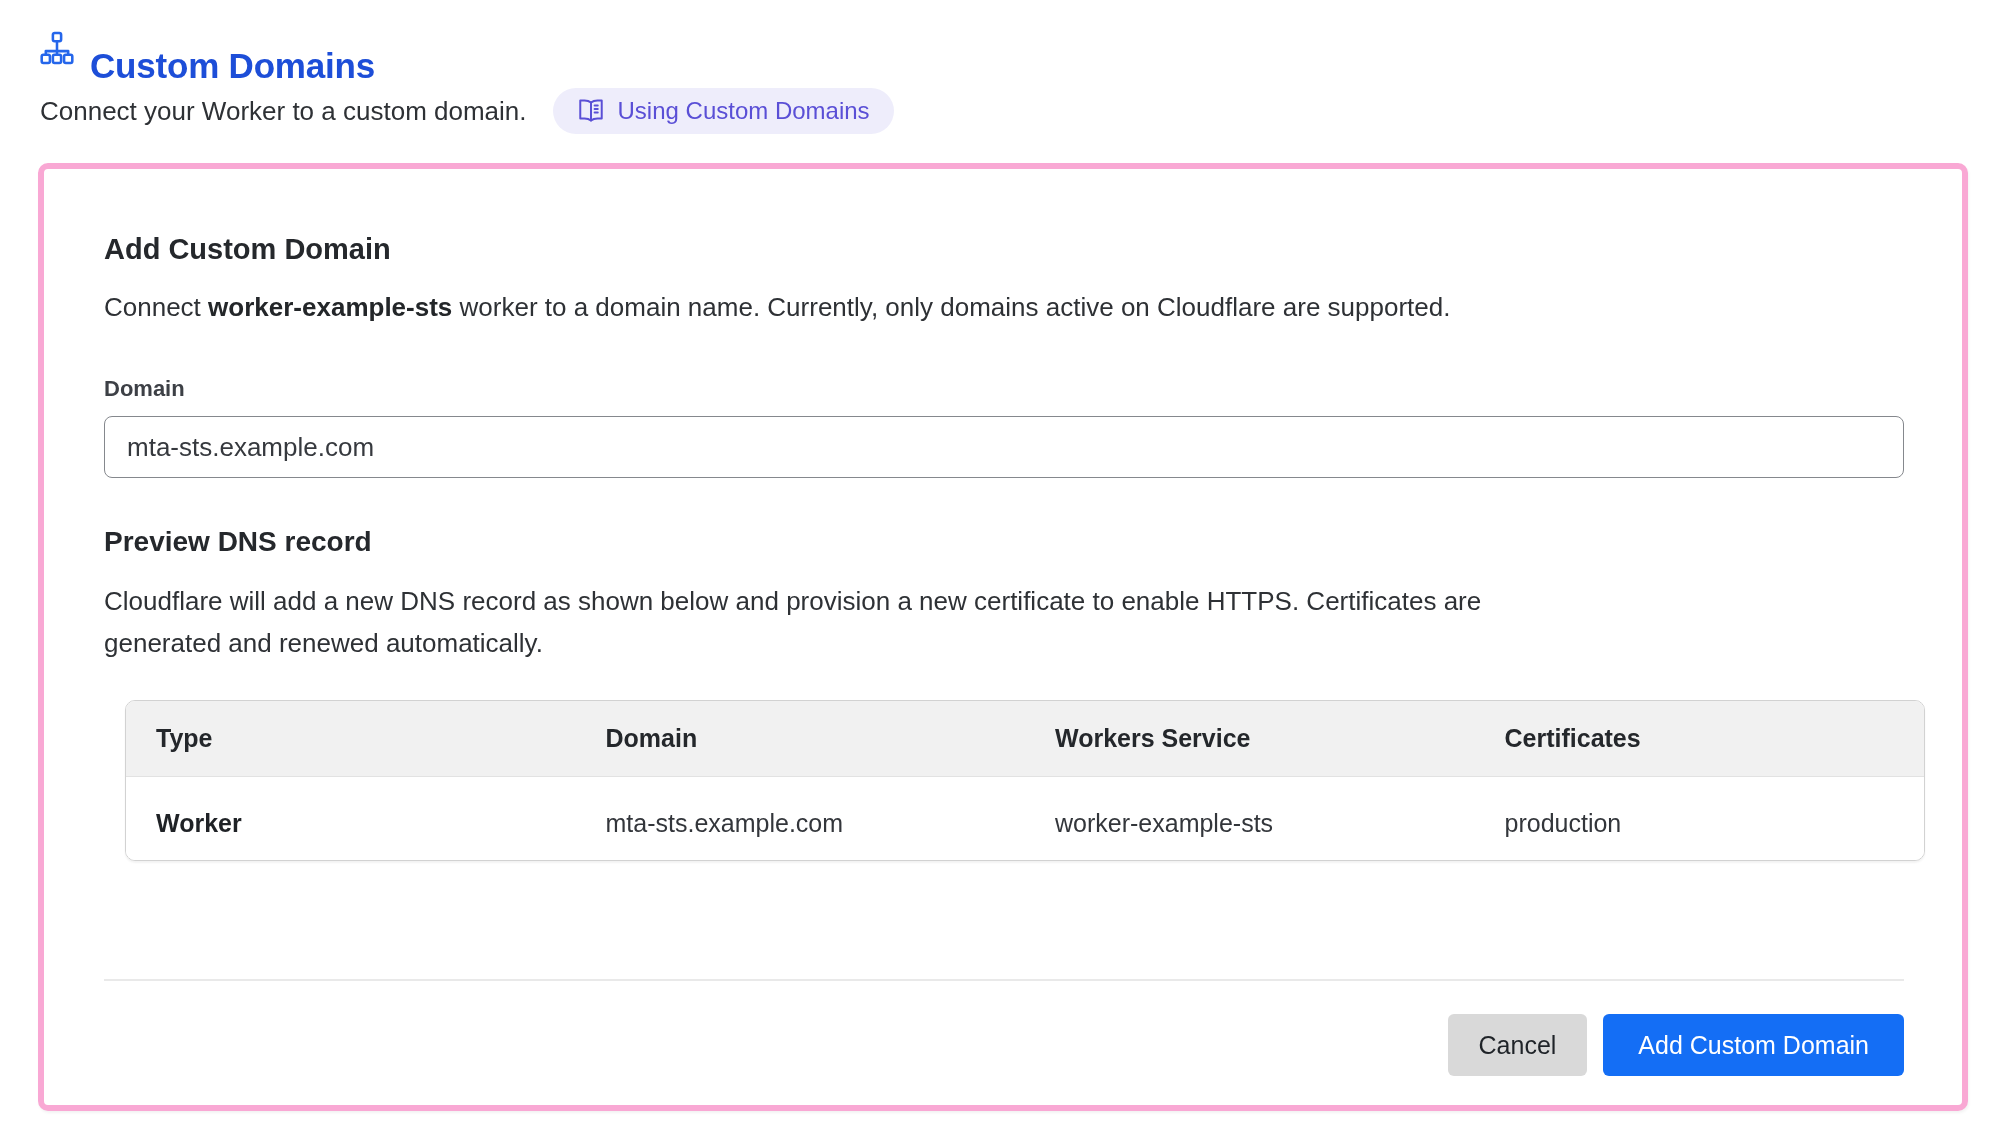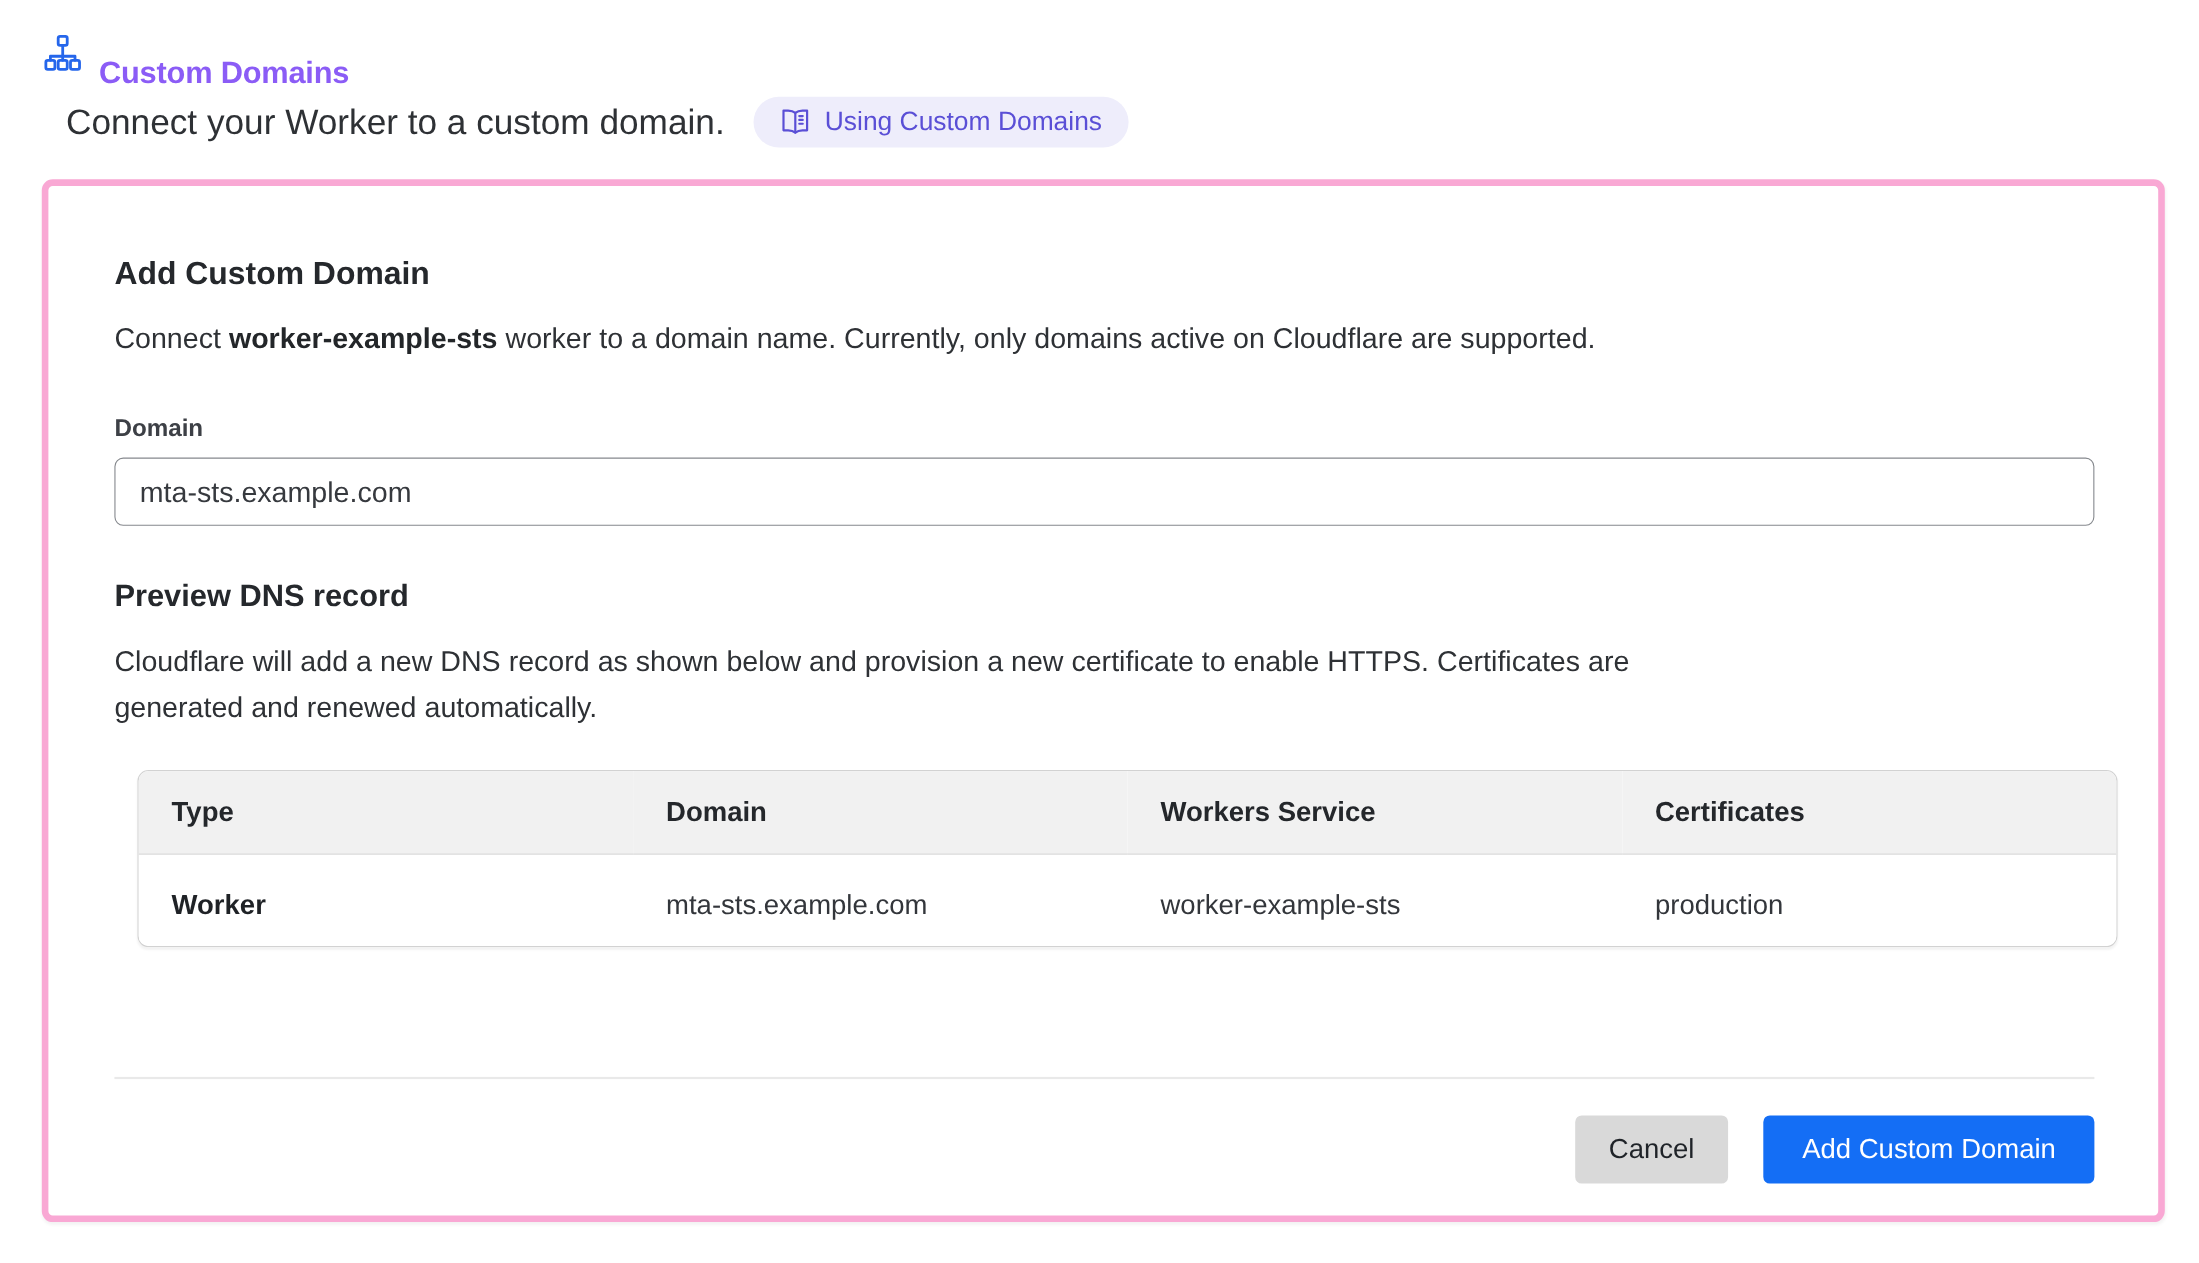--- a/index.html
+++ b/index.html
@@ -3,24 +3,24 @@
 <meta charset="utf-8">
 <style>
   * { margin:0; padding:0; box-sizing:border-box; }
   html,body { width:1999px; height:1148px; background:#ffffff; overflow:hidden;
     font-family:"Liberation Sans", sans-serif; color:#2f3136; }
 
   .page-header { padding:30px 31px 0 40px; }
   .title-row { display:flex; align-items:center; gap:16px; height:36px; }
   .sitemap-icon { width:34px; height:34px; color:#2566eb; flex:0 0 auto; }
   .sitemap-icon svg, .book-icon svg { width:100%; height:100%; display:block; }
-  .page-title { font-size:28px; font-weight:700; color:#8b5cf6; letter-spacing:-0.2px;margin-top:36px; }
+  .page-title { font-size:35px; font-weight:700; color:#1d4ed8; letter-spacing:-0.2px;margin-top:36px; }
 
   .subtitle-row { margin-top:22px; display:flex; align-items:center; gap:26px; height:46px; }
-  .page-subtitle { font-size:32px; color:#2e3135;margin-left:20px; }
+  .page-subtitle { font-size:26px; color:#2e3135; }
   .docs-badge { display:inline-flex; align-items:center; gap:13px; height:46px; padding:0 24px;
     border-radius:23px; background:#eeedfb; color:#5a4fd6; font-size:24px; font-weight:500;
     cursor:pointer; white-space:nowrap; }
   .book-icon { width:28px; height:28px; color:#5a4fd6; flex:0 0 auto; }
 
   .card { margin:29px 31px 0 38px; width:1930px; height:948px; background:#ffffff;
     border:6px solid #f9a8d4; border-radius:10px; padding:0 58px 0 60px;
     box-shadow:1px 2px 3px rgba(0,0,0,0.05); }
 
   .card-heading { padding-top:64px; font-size:29px; font-weight:600; color:#25282c; }
@@ -39,21 +39,21 @@
   .dns-table-wrap { margin-top:36px; width:100%; border:1px solid #d2d2d2; border-radius:10px;
     overflow:hidden; box-shadow:0 2px 2px rgba(0,0,0,0.05);margin-left:21px; }
   table.dns-table { width:100%; border-collapse:collapse; font-size:25px; }
   .dns-table thead th { background:#f1f1f1; text-align:left; font-weight:600; color:#24272b;
     padding:23px 10px 23px 30px; border-bottom:1px solid #e2e2e2; width:25%; }
   .dns-table tbody td { background:#ffffff; padding:32px 10px 22px 30px; color:#33363b; }
   .dns-table td.cell-type { font-weight:700; color:#1f2226; }
 
   .footer-divider { margin-top:118px; border:none; border-top:2px solid #e9e9e9; width:100%; }
 
-  .actions { margin-top:33px; display:flex; justify-content:flex-end; align-items:flex-end; gap:32px; }
+  .actions { margin-top:33px; display:flex; justify-content:flex-end; align-items:flex-end; gap:16px; }
   .btn { height:62px; border:none; border-radius:6px; font-size:25px; cursor:pointer;
     font-family:"Liberation Sans", sans-serif; display:inline-flex; align-items:center; }
   .btn-cancel { background:#d9d9d9; color:#1f2328; padding:0 31px; }
   .btn-primary { background:#146ef5; color:#ffffff; padding:0 35px; }
 </style>
 </head>
 <body>
 
 <div class="page-header">
   <div class="title-row">

